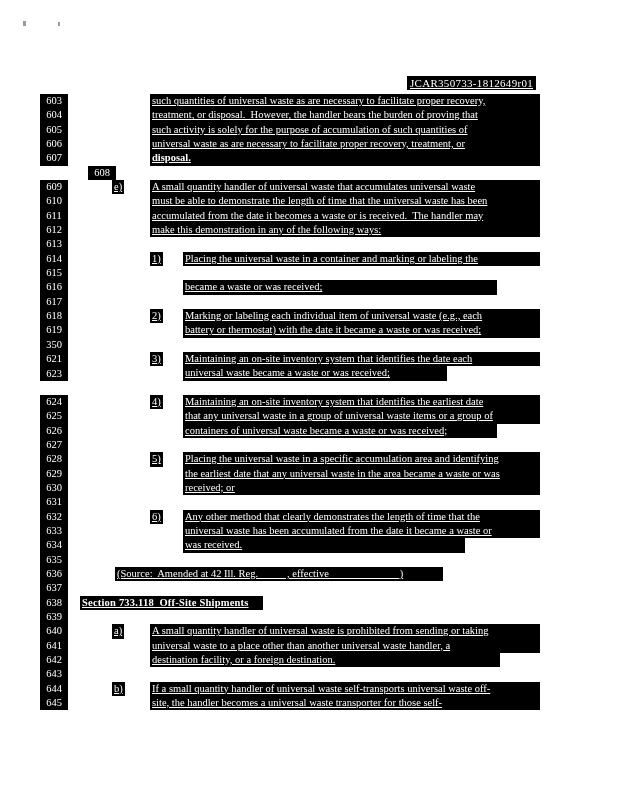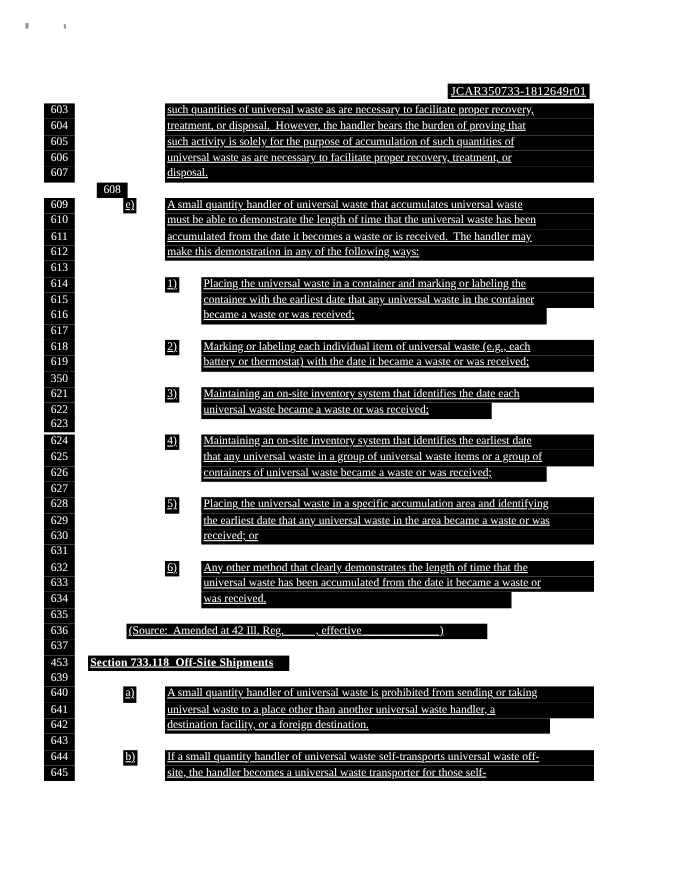--- a/index.html
+++ b/index.html
@@ -85,21 +85,21 @@
       <div class="doc-line" style="top: 122.66px; height: 14.33px;">
         <span class="linenum">605</span>
         <span class="line-text" style="left: 150px; min-width: 390px;">such activity is solely for the purpose of accumulation of such quantities of</span>
       </div>
       <div class="doc-line" style="top: 136.99px; height: 14.33px;">
         <span class="linenum">606</span>
         <span class="line-text" style="left: 150px; min-width: 390px;">universal waste as are necessary to facilitate proper recovery, treatment, or</span>
       </div>
       <div class="doc-line" style="top: 151.32px; height: 14.33px;">
         <span class="linenum">607</span>
-        <span class="line-text" style="left: 150px; min-width: 390px;">disposal.</span>
+        <span class="line-text" style="left: 150px; min-width: 390px; font-weight: bold;">disposal.</span>
       </div>
       <div class="doc-line" style="top: 165.65px; height: 14.33px; margin-left: 48px;">
         <span class="linenum">608</span>
       </div>
       <div class="doc-line" style="top: 179.98px; height: 14.33px;">
         <span class="linenum">609</span>
         <span class="list-label" style="left: 112px;">e)</span>
         <span class="line-text" style="left: 150px; min-width: 390px;">A small quantity handler of universal waste that accumulates universal waste</span>
       </div>
       <div class="doc-line" style="top: 194.31px; height: 14.33px;">
@@ -117,21 +117,20 @@
       <div class="doc-line" style="top: 237.3px; height: 14.33px;">
         <span class="linenum">613</span>
       </div>
       <div class="doc-line" style="top: 251.63px; height: 14.33px;">
         <span class="linenum">614</span>
         <span class="list-label" style="left: 150px;">1)</span>
         <span class="line-text" style="left: 183px; min-width: 357px;">Placing the universal waste in a container and marking or labeling the</span>
       </div>
       <div class="doc-line" style="top: 265.96px; height: 14.33px;">
         <span class="linenum">615</span>
-        <span class="line-text" style="left: 183px; min-width: 357px;">container with the earliest date that any universal waste in the container</span>
       </div>
       <div class="doc-line" style="top: 280.29px; height: 14.33px;">
         <span class="linenum">616</span>
         <span class="line-text" style="left: 183px; min-width: 314px;">became a waste or was received;</span>
       </div>
       <div class="doc-line" style="top: 294.62px; height: 14.33px;">
         <span class="linenum">617</span>
       </div>
       <div class="doc-line" style="top: 308.95px; height: 14.33px;">
         <span class="linenum">618</span>
@@ -147,21 +146,21 @@
       </div>
       <div class="doc-line" style="top: 351.94px; height: 14.33px;">
         <span class="linenum">621</span>
         <span class="list-label" style="left: 150px;">3)</span>
         <span class="line-text" style="left: 183px; min-width: 357px;">Maintaining an on-site inventory system that identifies the date each</span>
       </div>
       <div class="doc-line" style="top: 366.27px; height: 14.33px;">
         <span class="linenum">622</span>
         <span class="line-text" style="left: 183px; min-width: 264px;">universal waste became a waste or was received;</span>
       </div>
-      <div class="doc-line" style="top: 379px; height: 14.33px;">
+      <div class="doc-line" style="top: 367px; height: 14.33px;">
         <span class="linenum">623</span>
       </div>
       <div class="doc-line" style="top: 394.93px; height: 14.33px;">
         <span class="linenum">624</span>
         <span class="list-label" style="left: 150px;">4)</span>
         <span class="line-text" style="left: 183px; min-width: 357px;">Maintaining an on-site inventory system that identifies the earliest date</span>
       </div>
       <div class="doc-line" style="top: 409.26px; height: 14.33px;">
         <span class="linenum">625</span>
         <span class="line-text" style="left: 183px; min-width: 357px;">that any universal waste in a group of universal waste items or a group of</span>
@@ -206,21 +205,21 @@
         <span class="linenum">635</span>
       </div>
       <div class="doc-line" style="top: 566.89px; height: 14.33px;">
         <span class="linenum">636</span>
         <span class="line-text" style="left: 115px; min-width: 328px;">(Source:  Amended at 42 Ill. Reg.           , effective _____________)</span>
       </div>
       <div class="doc-line" style="top: 581.22px; height: 14.33px;">
         <span class="linenum">637</span>
       </div>
       <div class="doc-line" style="top: 595.55px; height: 14.33px;">
-        <span class="linenum">453</span>
+        <span class="linenum">638</span>
         <span class="line-text heading" style="left: 80px; min-width: 183px;">Section 733.118  Off-Site Shipments</span>
       </div>
       <div class="doc-line" style="top: 609.88px; height: 14.33px;">
         <span class="linenum">639</span>
       </div>
       <div class="doc-line" style="top: 624.21px; height: 14.33px;">
         <span class="linenum">640</span>
         <span class="list-label" style="left: 112px;">a)</span>
         <span class="line-text" style="left: 150px; min-width: 390px;">A small quantity handler of universal waste is prohibited from sending or taking</span>
       </div>

